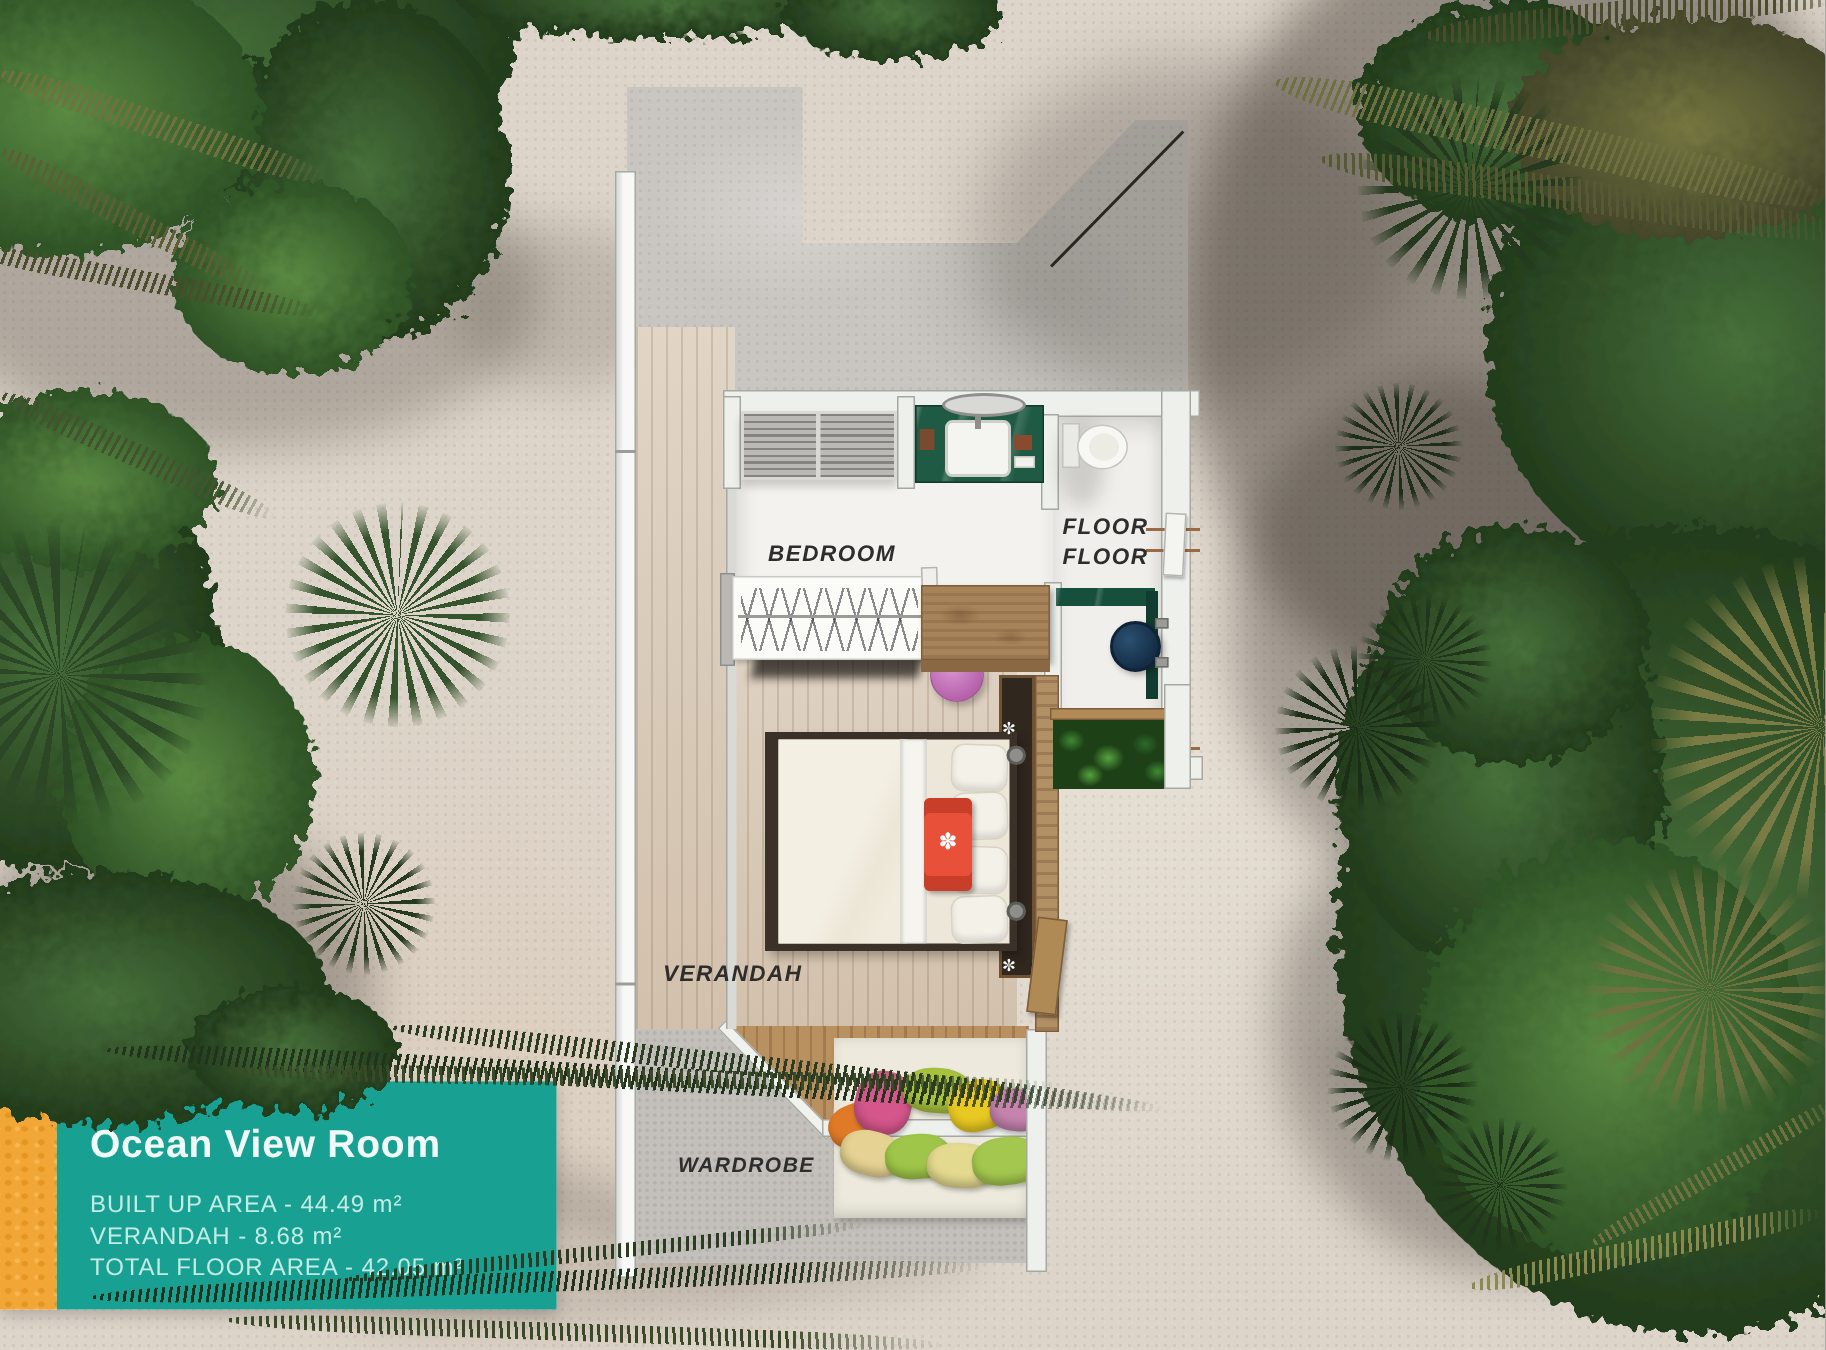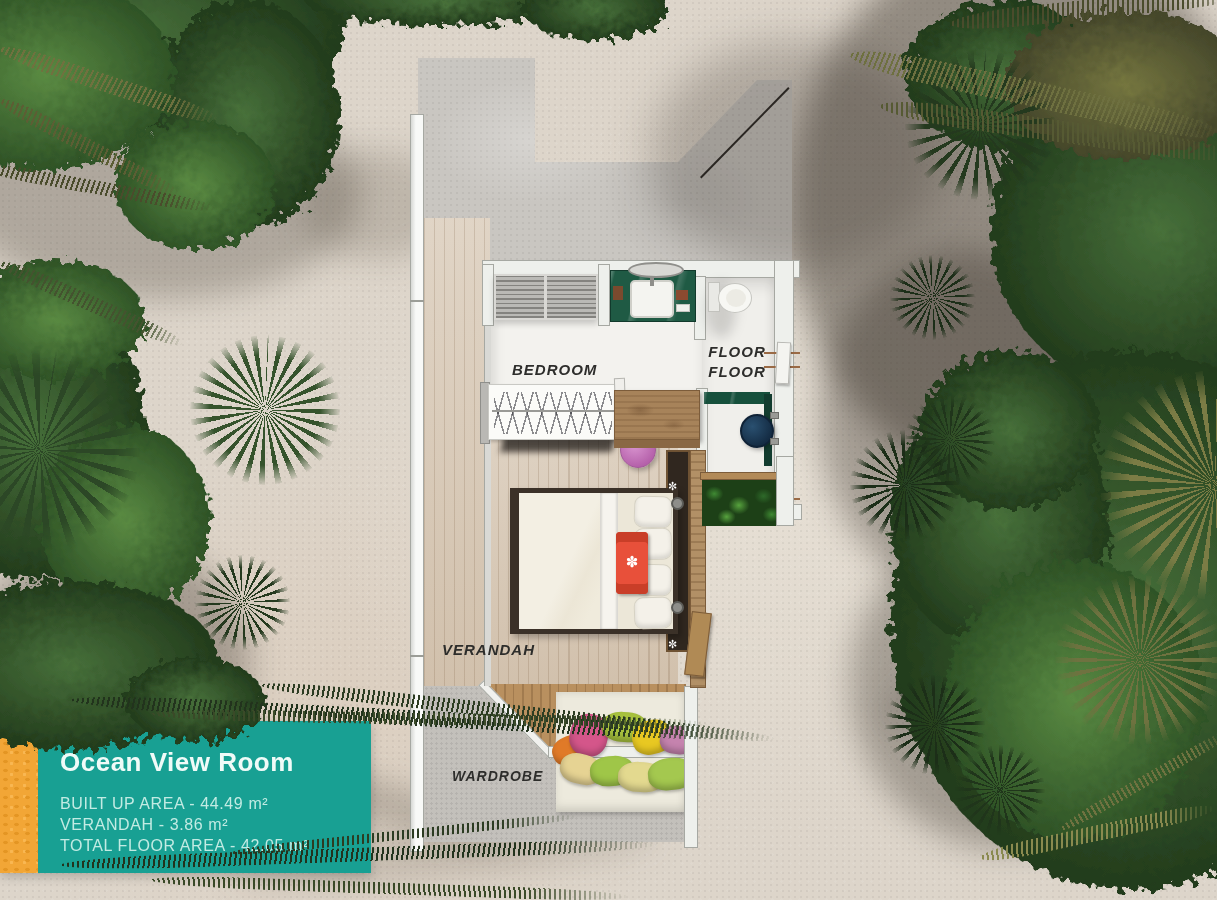--- a/index.html
+++ b/index.html
@@ -163,21 +163,21 @@
     <div>FLOOR</div>
   </div>
   <div class="abs lbl" style="left:442px;top:641px;font-size:15px;">VERANDAH</div>
   <div class="abs lbl" style="left:452px;top:768px;font-size:14px;">WARDROBE</div>
 
   <div class="abs" style="left:0;top:721px;width:371px;height:152px;box-shadow:0 4px 10px rgba(0,0,0,.2);">
     <div class="abs" style="left:0;top:0;width:38px;height:152px;background:#f2a636;background-image:radial-gradient(rgba(226,148,34,.9) 2px, transparent 2.5px),radial-gradient(rgba(255,200,110,.5) 1.5px, transparent 2px);background-size:11px 9px,13px 11px;background-position:0 0,5px 4px;"></div>
     <div class="abs" style="left:38px;top:0;width:333px;height:152px;background:#18a093;">
       <div id="card-title" class="abs" style="left:22px;top:26px;">Ocean View Room</div>
       <div class="card-line abs" style="left:22px;top:72px;">BUILT UP AREA - 44.49 m²</div>
-      <div class="card-line abs" style="left:22px;top:93px;">VERANDAH - 3.86 m²</div>
+      <div class="card-line abs" style="left:22px;top:93px;">VERANDAH - 8.68 m²</div>
       <div class="card-line abs" style="left:22px;top:114px;">TOTAL FLOOR AREA - 42.05 m²</div>
     </div>
   </div>
 
   <svg class="abs" width="1217" height="900" style="left:0;top:0;pointer-events:none;">
     <defs>
       <filter id="rf" x="-20%" y="-20%" width="140%" height="140%">
         <feTurbulence type="fractalNoise" baseFrequency="0.12" numOctaves="2" result="n"></feTurbulence>
         <feDisplacementMap in="SourceGraphic" in2="n" scale="24"></feDisplacementMap>
       </filter>

